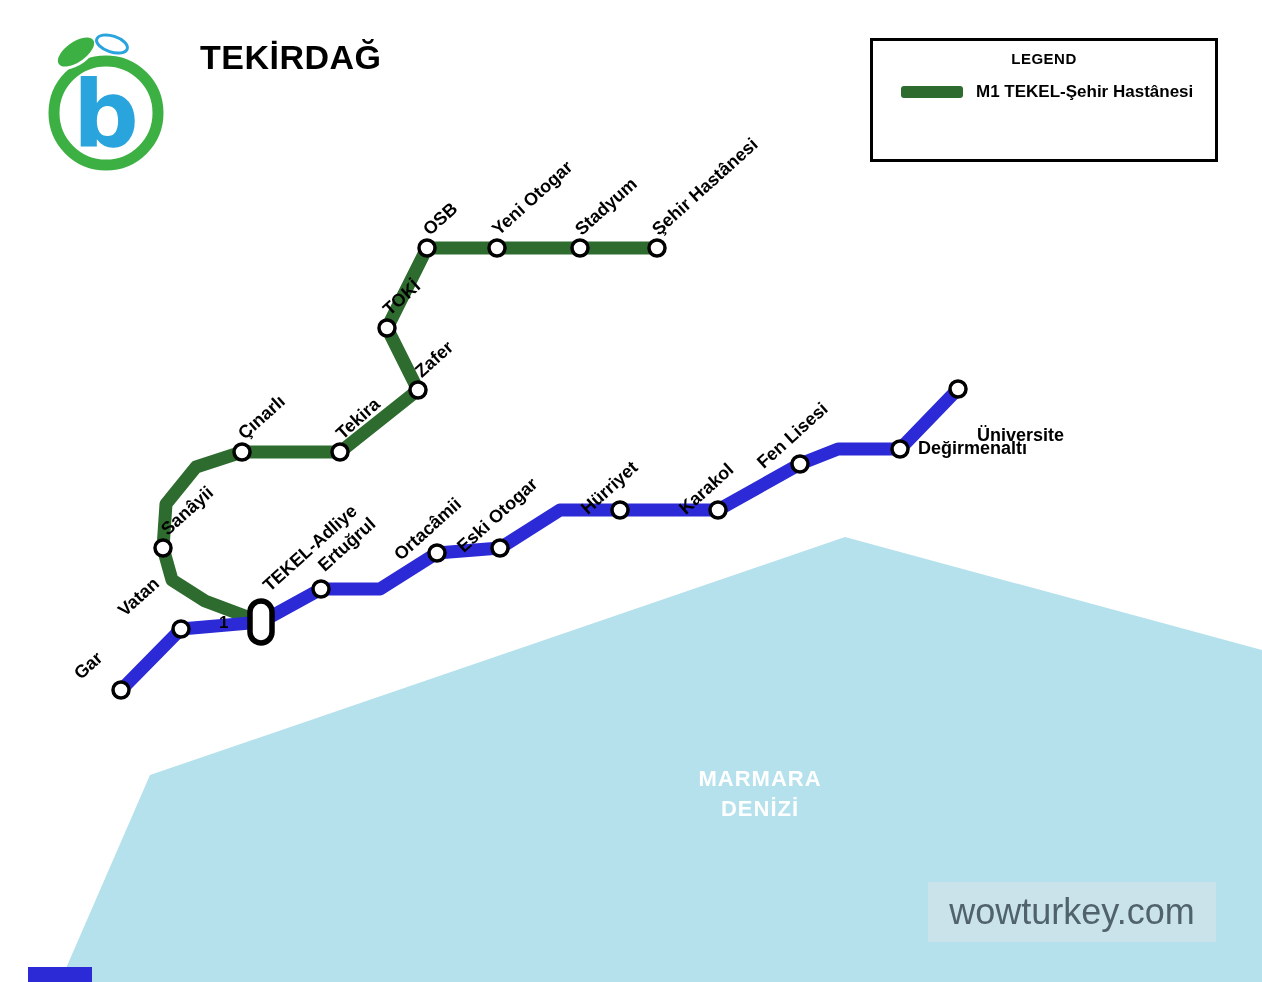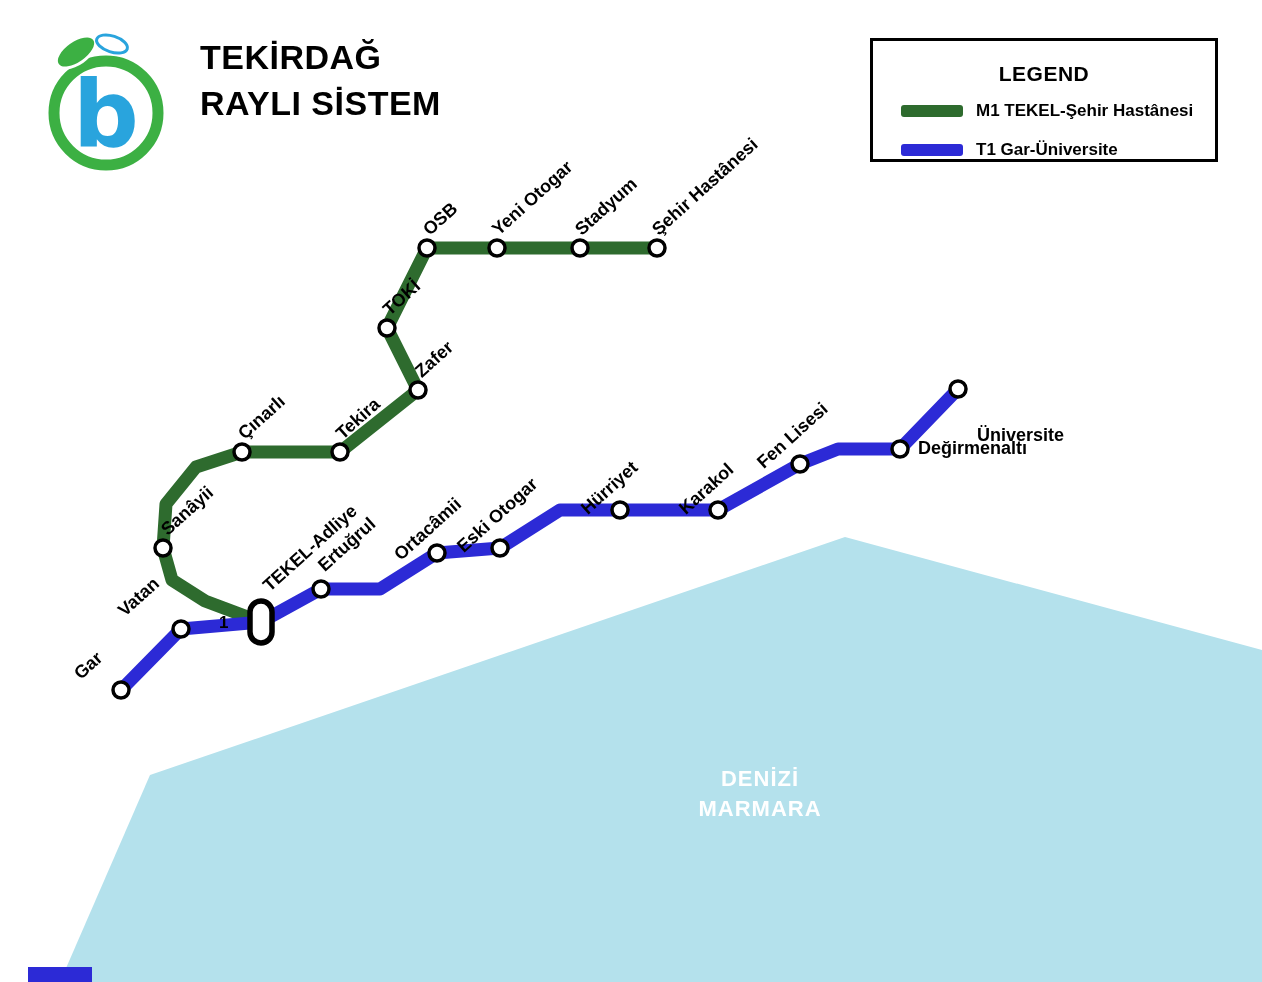--- a/index.html
+++ b/index.html
@@ -14,21 +14,21 @@
   .title-block{
     position:absolute;left:200px;top:34px;z-index:3;
     font-size:34px;font-weight:bold;line-height:46px;letter-spacing:0.5px;
   }
   
   .legend{
     position:absolute;left:870px;top:38px;width:348px;height:124px;z-index:4;
     background:#fff;border:3px solid #000;box-sizing:border-box;
   }
   .legend-title{
-    text-align:center;font-size:21px;font-weight:bold;margin-top:21px;letter-spacing:0.5px;
+    text-align:center;font-size:15px;font-weight:bold;margin-top:9px;letter-spacing:0.5px;
   }
   .legend-row{display:flex;align-items:center;padding-left:28px;margin-top:15px;}
   .legend-row + .legend-row{margin-top:19px;}
   .swatch{display:inline-block;width:62px;height:12px;border-radius:3px;margin-right:13px;}
   .legend-label{font-size:17px;font-weight:bold;}
   
   #label-layer{position:absolute;left:0;top:0;width:1262px;height:982px;z-index:5;pointer-events:none;}
   .station-label{
     position:absolute;font-size:18px;font-weight:bold;white-space:nowrap;
     height:22px;line-height:22px;transform-origin:left bottom;color:#000;
@@ -96,32 +96,27 @@
       <ellipse cx="50" cy="34" rx="21" ry="10" fill="#3cb043"></ellipse>
     </g>
     <g transform="rotate(18 86 26)">
       <ellipse cx="86" cy="26" rx="16" ry="8" fill="#ffffff" stroke="#29a4dd" stroke-width="3"></ellipse>
     </g>
     <text x="80" y="129" text-anchor="middle" font-family="DejaVu Sans, sans-serif" font-size="92" font-weight="bold" fill="#29a4dd">b</text>
   </svg>
 
   <div class="title-block">
     <div>TEKİRDAĞ</div>
-    <div>RAYLI SİSTEM</div>
   </div>
 
   <div class="legend">
     <div class="legend-title">LEGEND</div>
     <div class="legend-row">
       <span class="swatch" style="background: rgb(46, 107, 46);"></span>
       <span class="legend-label">M1 TEKEL-Şehir Hastânesi</span>
-    </div>
-    <div class="legend-row">
-      <span class="swatch" style="background: rgb(44, 42, 214);"></span>
-      <span class="legend-label">T1 Gar-Üniversite</span>
     </div>
   </div>
 
   <div id="label-layer">
       <span class="station-label" style="left: 662px; top: 218px; transform: rotate(-42deg);">Şehir Hastânesi</span>
       <span class="station-label" style="left: 585px; top: 218px; transform: rotate(-42deg);">Stadyum</span>
       <span class="station-label" style="left: 502px; top: 218px; transform: rotate(-42deg);">Yeni Otogar</span>
       <span class="station-label" style="left: 433px; top: 218px; transform: rotate(-42deg);">OSB</span>
       <span class="station-label" style="left: 393px; top: 298px; transform: rotate(-42deg);">TOKİ</span>
       <span class="station-label" style="left: 425px; top: 360px; transform: rotate(-42deg);">Zafer</span>
@@ -137,18 +132,19 @@
       <span class="station-label" style="left: 591px; top: 497px; transform: rotate(-42deg);">Hürriyet</span>
       <span class="station-label" style="left: 689px; top: 497px; transform: rotate(-42deg);">Karakol</span>
       <span class="station-label" style="left: 767px; top: 451px; transform: rotate(-42deg);">Fen Lisesi</span>
       <span class="station-label" style="left: 918px; top: 437px;">Değirmenaltı</span>
       <span class="station-label" style="left: 977px; top: 377px; margin-top: 47px;">Üniversite</span>
     </div>
 
   <span class="line-number">1</span>
 
   <div class="sea-label">
+    <div>MARMARA</div>
     <div>DENİZİ</div>
-    <div>MARMARA</div>
   </div>
 
+  <div class="watermark">wowturkey.com</div>
 
 </div>
 
 </body></html>

